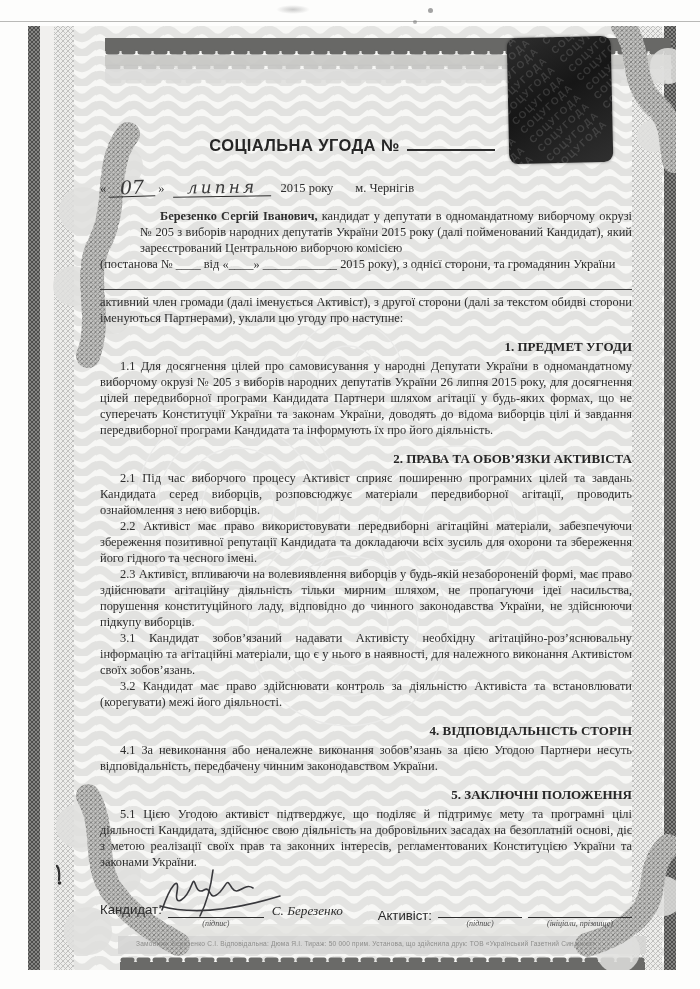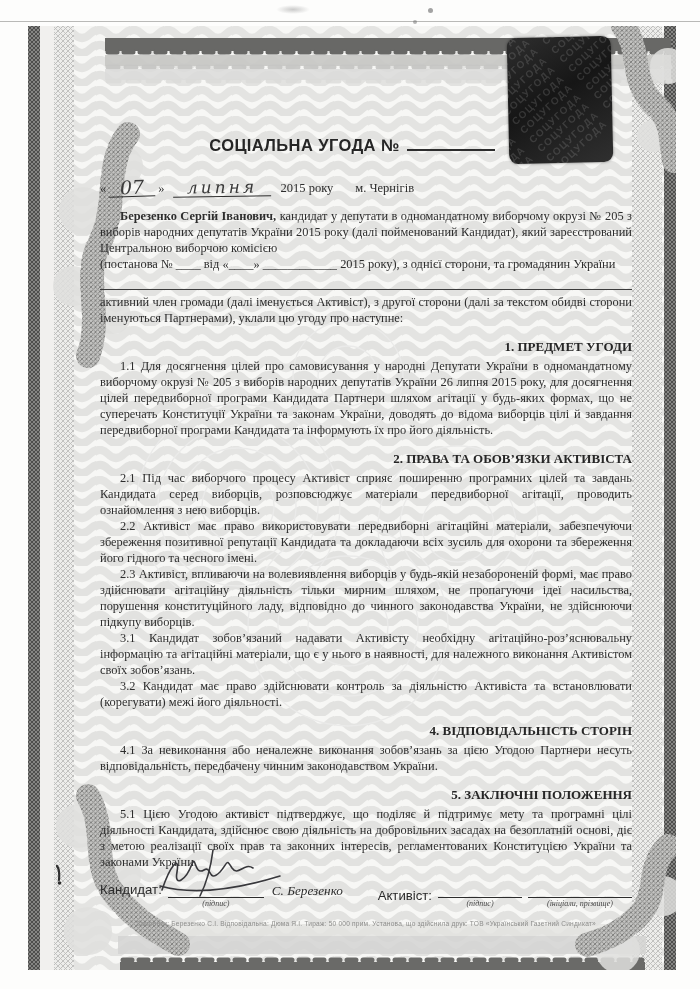--- a/index.html
+++ b/index.html
@@ -29,27 +29,27 @@
   .hw-day { display:inline-block; width:46px; text-align:center; font-size:19px; line-height:18px;
             border-bottom:1.4px solid #2d2d2d; margin:0 3px; transform:rotate(-2deg); }
   .hw-month { display:inline-block; width:98px; text-align:center; font-size:17px; line-height:17px;
               letter-spacing:3px; border-bottom:1.4px solid #2d2d2d; margin:0 10px 0 8px;
               transform:rotate(-1deg); }
   .date-year { padding-bottom:1px; }
   .date-city { padding-bottom:1px; margin-left:22px; }
 
   .p { font-size:12.4px; line-height:16px; text-align:justify; margin:0; }
   .indent { text-indent:20px; }
-  .mt { margin-top:11px; }
+  .mt { margin-top:11px;padding-left:40px; }
   .fill-line { height:14px; border-bottom:1.2px solid #3c3c3c; margin:3px 0 4px 0; }
 
   h3.sec { text-align:right; font-size:13px; font-weight:bold; margin:13px 0 3px 0;
            font-family:"Liberation Serif", serif; color:#262626; }
 
-  .sig-row { display:flex; margin-top:12px; font-size:13.2px; align-items:flex-start; }
+  .sig-row { display:flex; margin-top:32px; font-size:13.2px; align-items:flex-start; }
   .sig-label { font-family:"Liberation Sans", sans-serif; color:#2b2b2b; }
   .sig-stack { display:inline-block; vertical-align:top; text-align:center; position:relative; margin-left:6px; }
   .sig-stack .line { display:block; height:15px; border-bottom:1.1px solid #2d2d2d; }
   .w96 { width:96px; } .w84 { width:84px; } .w104 { width:104px; }
   .sub { display:block; font-style:italic; font-size:8px; color:#474747; margin-top:1px; }
   .sig-name { font-style:italic; margin-left:8px; padding-top:1px; }
   .sig-right { margin-left:auto; display:flex; align-items:center; }
   .scrawl { position:absolute; left:-14px; top:-36px; pointer-events:none; }
 
   .imprint { text-align:center; font-family:"Liberation Sans", sans-serif;

